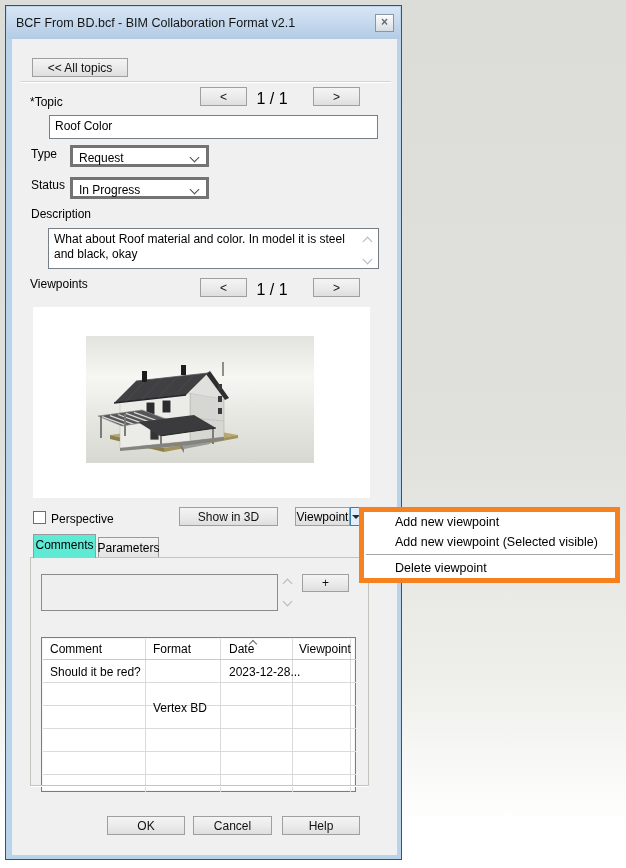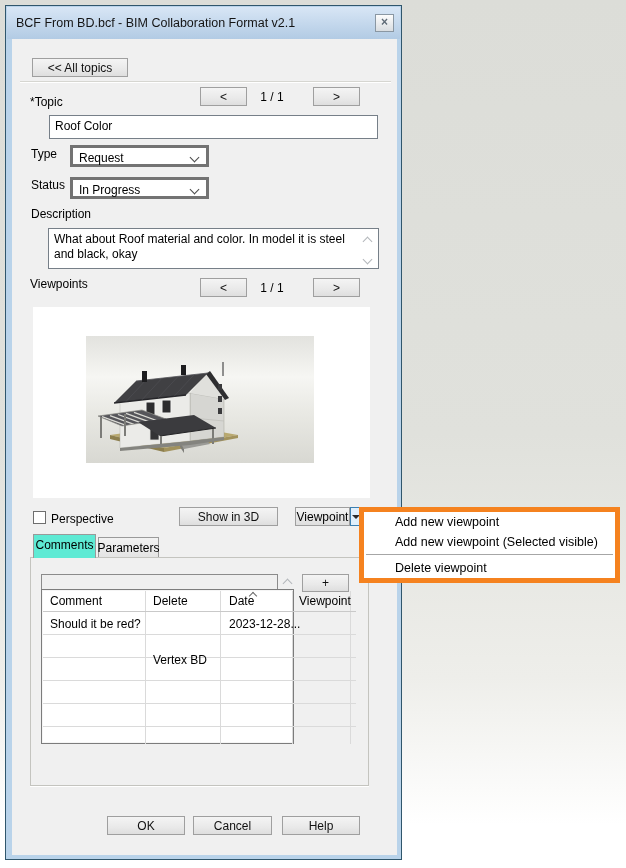--- a/index.html
+++ b/index.html
@@ -48,21 +48,21 @@
     box-shadow:0 1px 0 #ffffff;z-index:1;}
   .grid{position:absolute;box-sizing:border-box;background:#ffffff;border:1px solid #7c7c7c;
     box-shadow:inset 0 0 0 1px #f5f5f5;}
   .gl{position:absolute;background:#dadada;}
   .gtext{position:absolute;font-size:12px;color:#000;white-space:nowrap;}
   .menuwrap{position:absolute;left:359px;top:507px;width:261px;height:76px;
     box-sizing:border-box;border:5px solid #F5821F;background:#ffffff;z-index:10;}
   .menuitem{position:relative;height:20px;line-height:20px;padding-left:31px;
     font-size:12.5px;color:#000;white-space:nowrap;cursor:default;}
   .menusep{height:1px;background:#a6a6a6;margin:2px 2px 3px 2px;}
-  .pager{position:absolute;font-size:12px;color:#000;text-align:center;}
+  .pager{position:absolute;font-size:16px;color:#000;text-align:center;}
 </style>
 </head>
 <body>
 
 <div class="screen">
 
   <div class="dialog">
     <div class="titlebar">
       <span class="title">BCF From BD.bcf - BIM Collaboration Format v2.1</span>
       <div class="closebtn">
@@ -186,38 +186,38 @@
       <div class="tab" style="left:86px;top:498px;width:61px;height:21px;">
         <span>Parameters</span>
       </div>
       <div class="pane" style="left:18px;top:518px;width:339px;height:229px;"></div>
 
       <div class="textbox" style="left:29px;top:535px;width:237px;height:37px;background:#efefef;border-color:#8b8b8b;"></div>
       <span class="chev up gray" style="position:absolute;left:272px;top:541px;"></span>
       <span class="chev gray" style="position:absolute;left:272px;top:559px;"></span>
       <div class="btn" style="left:290px;top:535px;width:47px;height:18px;">+</div>
 
-      <div class="grid" style="left:29px;top:550px;width:253px;height:155px;">
+      <div class="grid" style="left:29px;top:598px;width:315px;height:155px;">
 
         <div class="gl" style="left:103px;top:1px;width:1px;height:153px;"></div>
         <div class="gl" style="left:178px;top:1px;width:1px;height:153px;"></div>
         <div class="gl" style="left:250px;top:1px;width:1px;height:153px;"></div>
         <div class="gl" style="left:308px;top:1px;width:1px;height:153px;"></div>
 
         <div class="gl" style="left:1px;top:21px;width:313px;height:1px;background:#c9c9c9;"></div>
         <div class="gl" style="left:1px;top:44px;width:313px;height:1px;"></div>
         <div class="gl" style="left:1px;top:67px;width:313px;height:1px;"></div>
         <div class="gl" style="left:1px;top:90px;width:313px;height:1px;"></div>
         <div class="gl" style="left:1px;top:113px;width:313px;height:1px;"></div>
         <div class="gl" style="left:1px;top:136px;width:313px;height:1px;"></div>
 
         <span class="chev up" style="position:absolute;left:208px;top:3px;width:5px;height:5px;border-color:#6a6a6a;"></span>
 
         <div class="gtext" style="left:8px;top:4px;">Comment</div>
-        <div class="gtext" style="left:111px;top:4px;">Delete</div>
+        <div class="gtext" style="left:111px;top:4px;">Format</div>
         <div class="gtext" style="left:187px;top:4px;">Date</div>
         <div class="gtext" style="left:257px;top:4px;">Viewpoint</div>
 
         <div class="gtext" style="left:8px;top:27px;">Should it be red?</div>
         <div class="gtext" style="left:111px;top:27px;margin-top:36px;">Vertex BD</div>
         <div class="gtext" style="left:187px;top:27px;">2023-12-28...</div>
         <div class="gtext" style="left:257px;top:27px;"></div>
       </div>
 
       <div class="btn" style="left:95px;top:777px;width:78px;height:19px;">OK</div>

